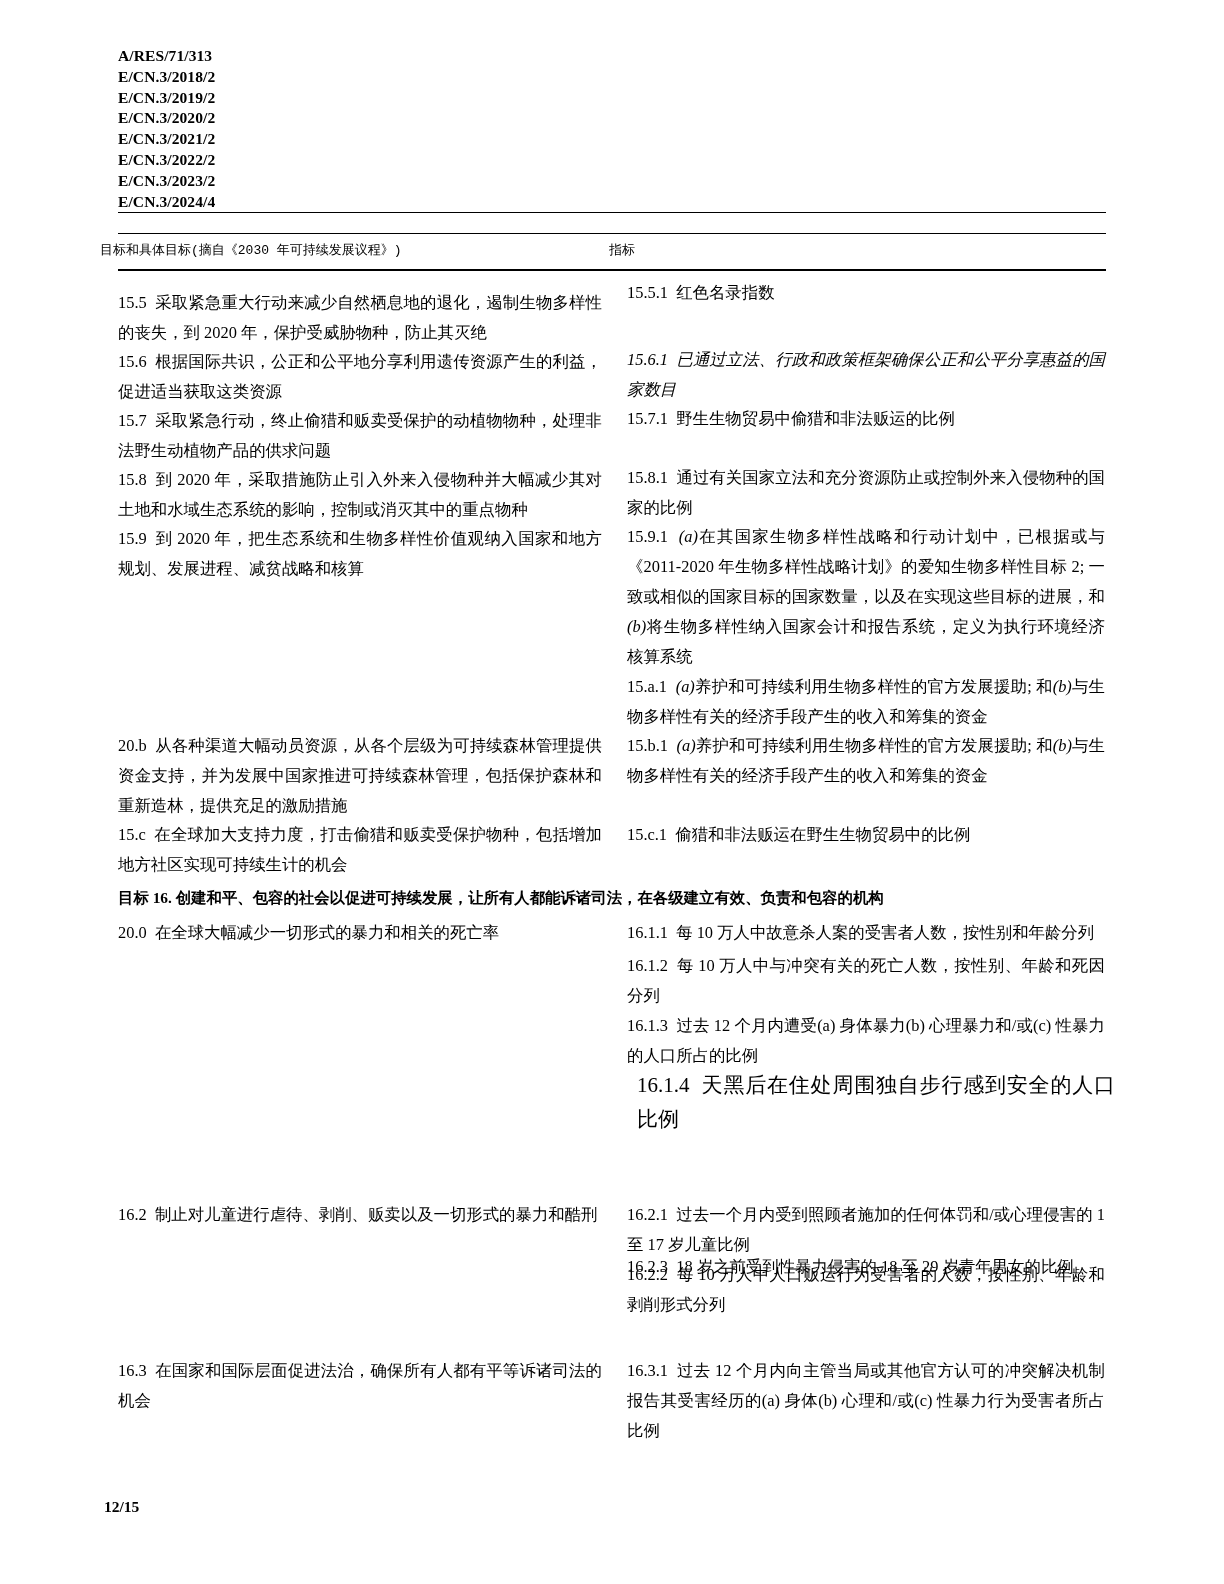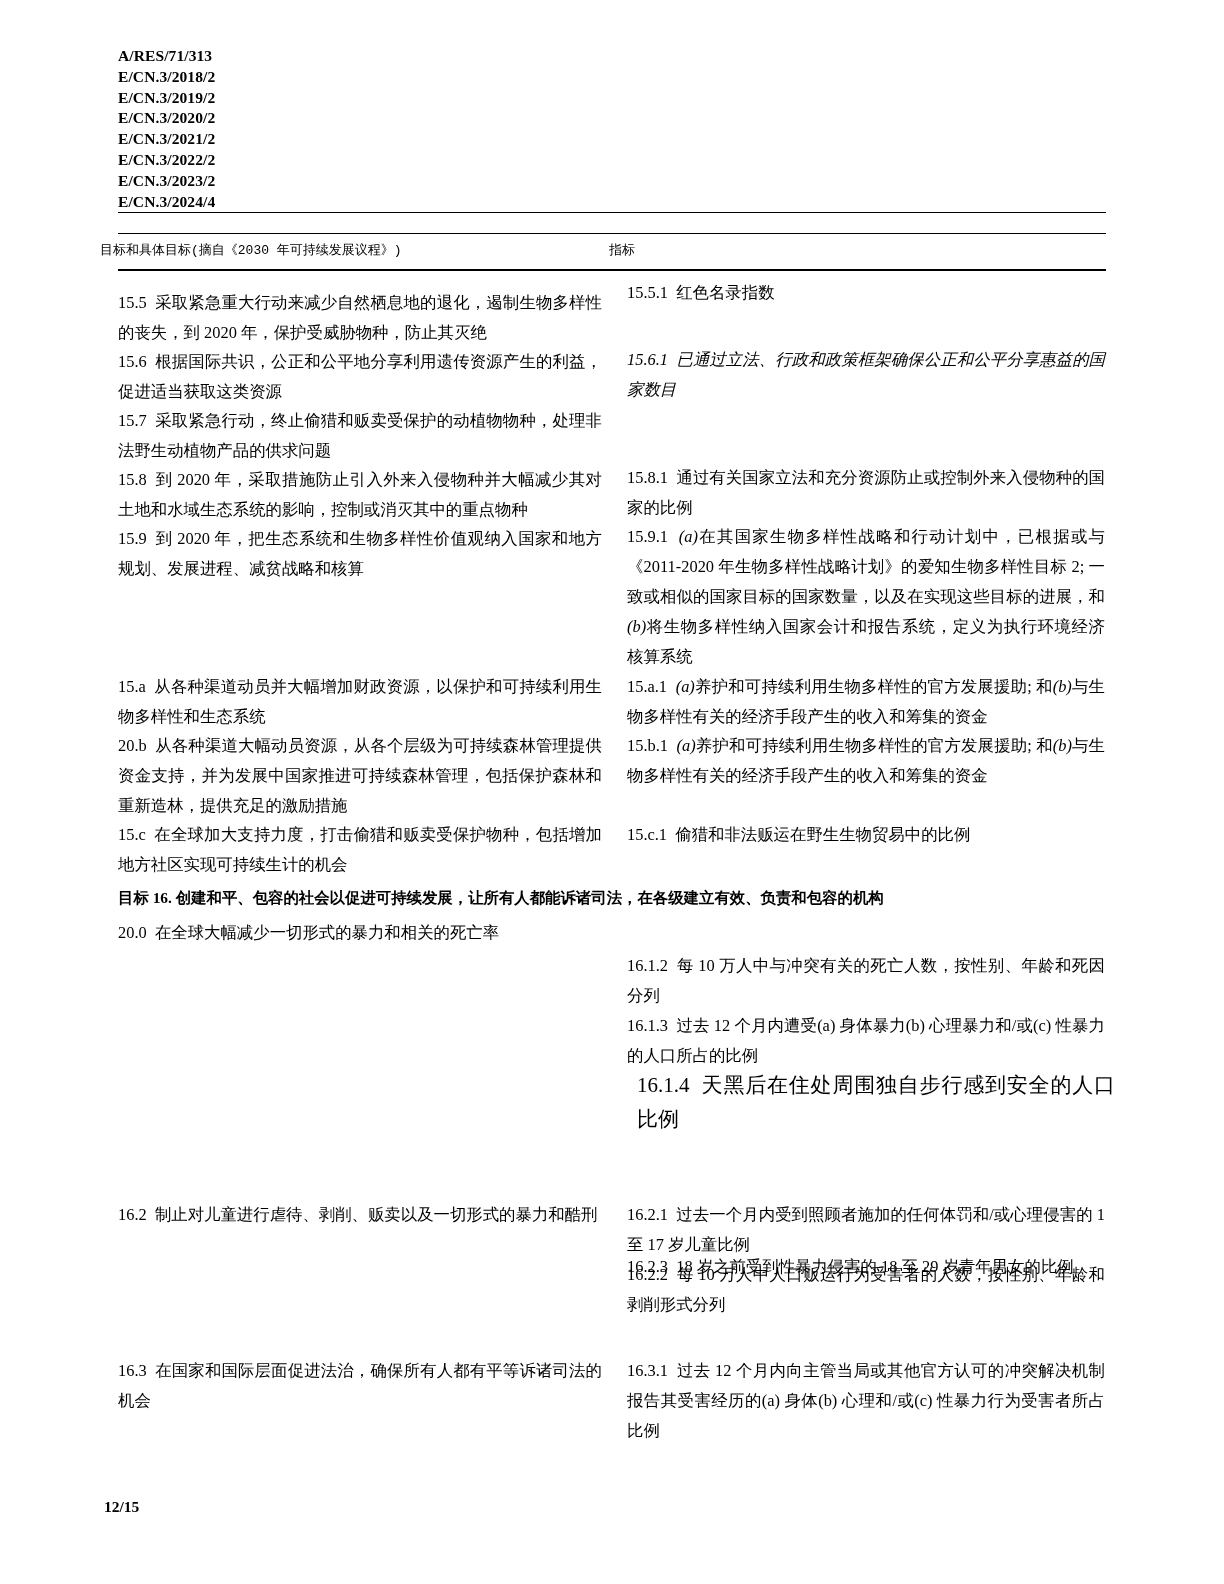--- a/index.html
+++ b/index.html
@@ -144,38 +144,38 @@
   <div class="cell col-left" style="top:347px;">
     <span class="num">15.6</span>&nbsp;&nbsp;<span>根据国际共识，公正和公平地分享利用遗传资源产生的利益，促进适当获取这类资源</span>
   </div>
   <div class="cell col-right" style="top:345px;font-style:italic;">
     <span class="num">15.6.1</span>&nbsp;&nbsp;<span>已通过立法、行政和政策框架确保公正和公平分享惠益的国家数目</span>
   </div>
 
   <div class="cell col-left" style="top:406px;">
     <span class="num">15.7</span>&nbsp;&nbsp;<span>采取紧急行动，终止偷猎和贩卖受保护的动植物物种，处理非法野生动植物产品的供求问题</span>
   </div>
+  <div class="cell col-right" style="top:404px;">
+    <span class="num">15.7.1</span>&nbsp;&nbsp;<span>野生生物贸易中偷猎和非法贩运的比例</span>
+  </div>
 
   <div class="cell col-left" style="top:465px;">
     <span class="num">15.8</span>&nbsp;&nbsp;<span>到 2020 年，采取措施防止引入外来入侵物种并大幅减少其对土地和水域生态系统的影响，控制或消灭其中的重点物种</span>
   </div>
   <div class="cell col-right" style="top:463px;">
     <span class="num">15.8.1</span>&nbsp;&nbsp;<span>通过有关国家立法和充分资源防止或控制外来入侵物种的国家的比例</span>
   </div>
 
   <div class="cell col-left" style="top:524px;">
     <span class="num">15.9</span>&nbsp;&nbsp;<span>到 2020 年，把生态系统和生物多样性价值观纳入国家和地方规划、发展进程、减贫战略和核算</span>
   </div>
   <div class="cell col-right" style="top:522px;">
     <span class="num">15.9.1</span>&nbsp;&nbsp;<span><i>(a)</i>在其国家生物多样性战略和行动计划中，已根据或与《2011-2020 年生物多样性战略计划》的爱知生物多样性目标 2; 一致或相似的国家目标的国家数量，以及在实现这些目标的进展，和<i>(b)</i>将生物多样性纳入国家会计和报告系统，定义为执行环境经济核算系统</span>
   </div>
 
-  <div class="cell col-left" style="top:672px;">
-    <span class="num">15.a</span>&nbsp;&nbsp;<span>从各种渠道动员并大幅增加财政资源，以保护和可持续利用生物多样性和生态系统</span>
-  </div>
   <div class="cell col-right" style="top:672px;">
     <span class="num">15.a.1</span>&nbsp;&nbsp;<span><i>(a)</i>养护和可持续利用生物多样性的官方发展援助; 和<i>(b)</i>与生物多样性有关的经济手段产生的收入和筹集的资金</span>
   </div>
 
   <div class="cell col-left" style="top:731px;">
     <span class="num">20.b</span>&nbsp;&nbsp;<span>从各种渠道大幅动员资源，从各个层级为可持续森林管理提供资金支持，并为发展中国家推进可持续森林管理，包括保护森林和重新造林，提供充足的激励措施</span>
   </div>
   <div class="cell col-right" style="top:731px;">
     <span class="num">15.b.1</span>&nbsp;&nbsp;<span><i>(a)</i>养护和可持续利用生物多样性的官方发展援助; 和<i>(b)</i>与生物多样性有关的经济手段产生的收入和筹集的资金</span>
   </div>
@@ -185,20 +185,23 @@
   </div>
   <div class="cell col-right" style="top:820px;">
     <span class="num">15.c.1</span>&nbsp;&nbsp;<span>偷猎和非法贩运在野生生物贸易中的比例</span>
   </div>
 
   <div class="goal-head" style="top:885px;">目标 16. 创建和平、包容的社会以促进可持续发展，让所有人都能诉诸司法，在各级建立有效、负责和包容的机构</div>
 
   <div class="cell col-left" style="top:918px;">
     <span class="num">20.0</span>&nbsp;&nbsp;<span>在全球大幅减少一切形式的暴力和相关的死亡率</span>
   </div>
+  <div class="cell col-right" style="top:918px;">
+    <span class="num">16.1.1</span>&nbsp;&nbsp;<span>每 10 万人中故意杀人案的受害者人数，按性别和年龄分列</span>
+  </div>
   <div class="cell col-right" style="top:951px;">
     <span class="num">16.1.2</span>&nbsp;&nbsp;<span>每 10 万人中与冲突有关的死亡人数，按性别、年龄和死因分列</span>
   </div>
   <div class="cell col-right" style="top:1011px;">
     <span class="num">16.1.3</span>&nbsp;&nbsp;<span>过去 12 个月内遭受(a) 身体暴力(b) 心理暴力和/或(c) 性暴力的人口所占的比例</span>
   </div>
   <div class="cell col-right big" style="top:1068px;margin-left:10px;">
     <span class="num">16.1.4</span>&nbsp;&nbsp;<span>天黑后在住处周围独自步行感到安全的人口比例</span>
   </div>
 

